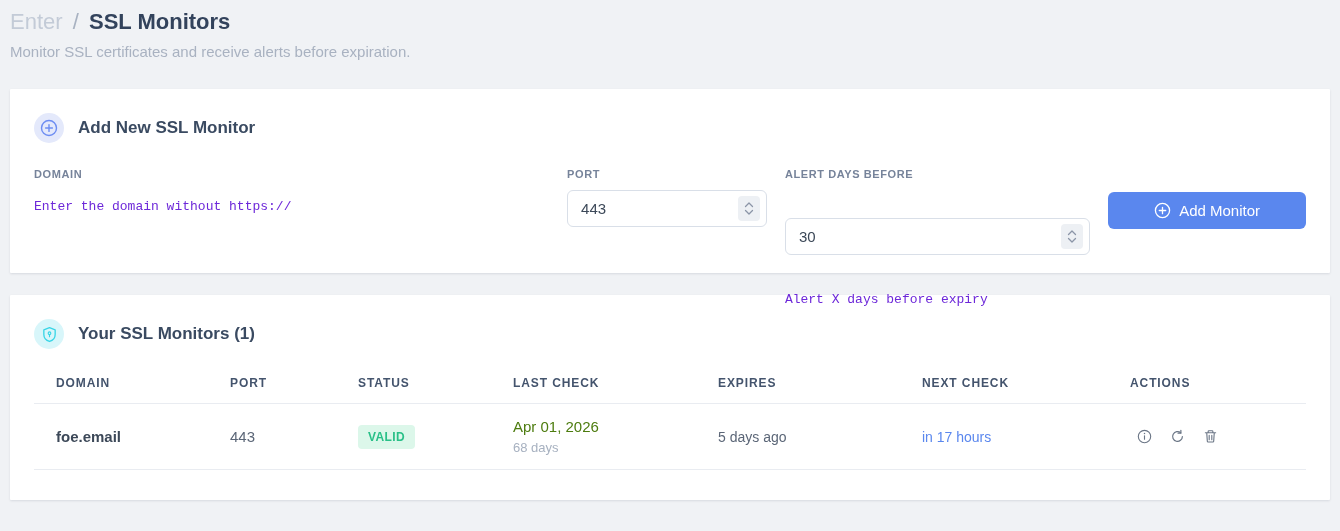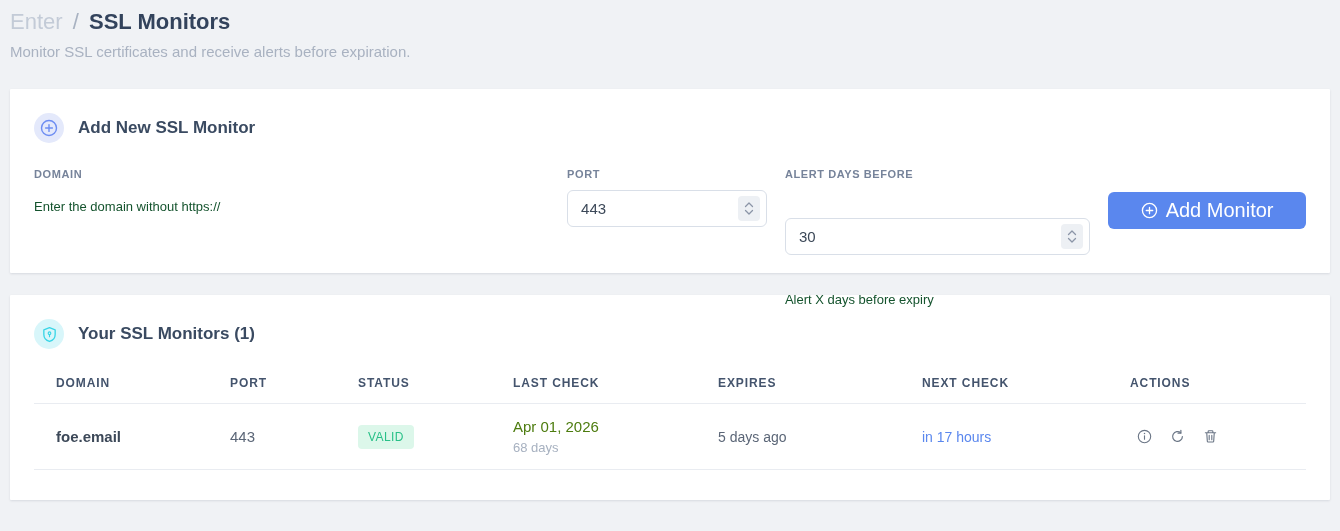--- a/index.html
+++ b/index.html
@@ -58,28 +58,28 @@
   }
   .text-input::placeholder { color: #aeb8c7; }
   .num-wrap { position: relative; width: 100%; }
   .spinner {
     position: absolute; right: 7px; top: 6px;
     width: 22px; height: 25px; border-radius: 4px;
     background: #edf0f4;
     display: flex; flex-direction: column; align-items: center; justify-content: center;
     gap: 1px; cursor: pointer;
   }
-  .field-helper { margin-top: 9px; font-size: 13px; color: #14532d; }
+  .field-helper { margin-top: 9px; font-size: 13px; color: #6d28d9; font-family: Liberation Mono, monospace; }
 
   .submit-btn {
     margin-top: 24px; margin-left: auto;
     height: 37px; width: 199px;
     background: #5a87ee; color: #ffffff;
     border: none; border-radius: 6px;
-    font-size: 20px; font-family: inherit; font-weight: 400;
+    font-size: 15px; font-family: inherit; font-weight: 400;
     display: flex; align-items: center; justify-content: center; gap: 8px;
     cursor: pointer;
   }
 
   
   .table { margin-top: 27px; }
   .t-row {
     display: grid;
     grid-template-columns: 174px 128px 155px 205px 204px 208px 1fr;
     padding-left: 22px;
@@ -96,21 +96,21 @@
   .t-body-row {
     border-bottom: 1px solid #e9ecf1;
     padding-top: 14px; padding-bottom: 14px;
     min-height: 66px;
   }
   .cell-domain { font-size: 15px; font-weight: 700; color: #3c4858; }
   .cell-port { font-size: 15px; color: #5b6677; }
   .badge {
     display: inline-block;
     background: #dcf7ea; color: #29c088;
-    font-size: 12px; font-weight: 400; letter-spacing: 0.4px;
+    font-size: 12px; font-weight: 700; letter-spacing: 0.4px;
     padding: 5px 10px; border-radius: 4px;
   }
   .cell-expires .exp-date { font-size: 15px; color: #4d7c0f; }
   .cell-expires .exp-days { font-size: 13px; color: #a7b1c0; margin-top: 5px; }
   .cell-last { font-size: 14px; color: #5b6677; }
   .cell-next { font-size: 14px; color: #5a87ee; }
   .cell-actions { display: flex; align-items: center; gap: 18px; padding-left: 7px; }
   .action-btn {
     background: none; border: none; padding: 0; cursor: pointer;
     display: flex; align-items: center; justify-content: center;

